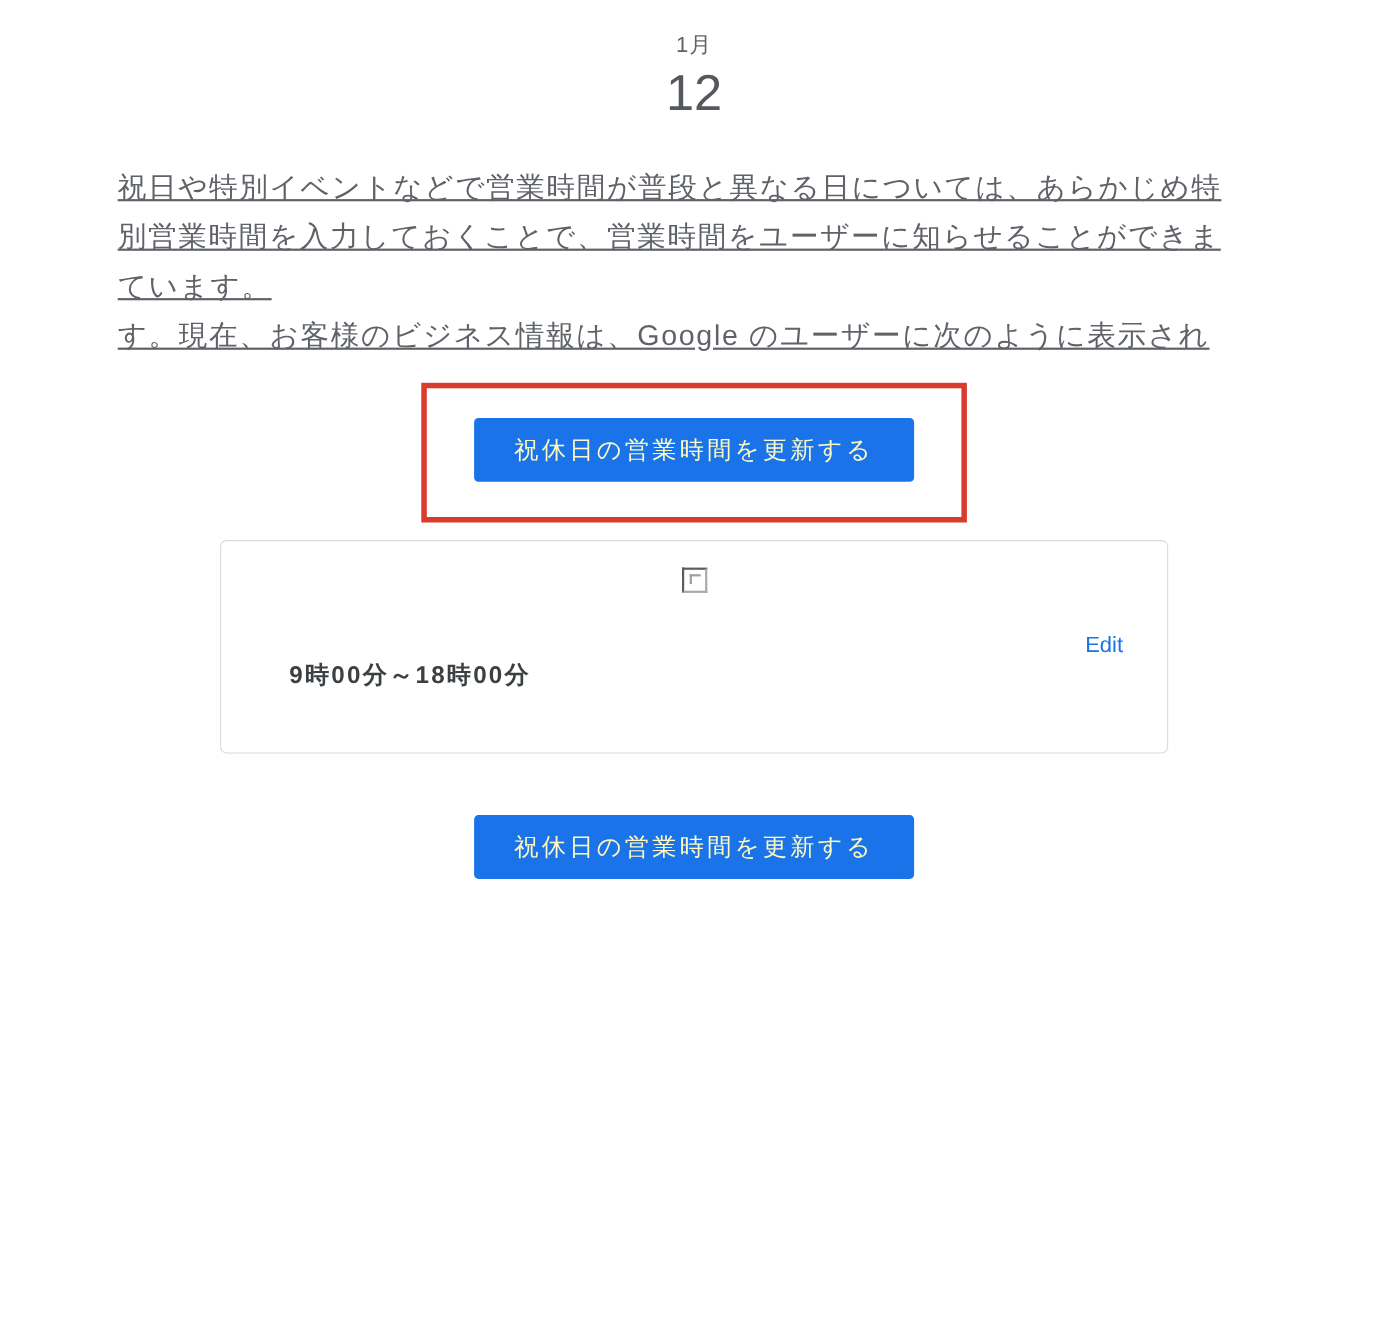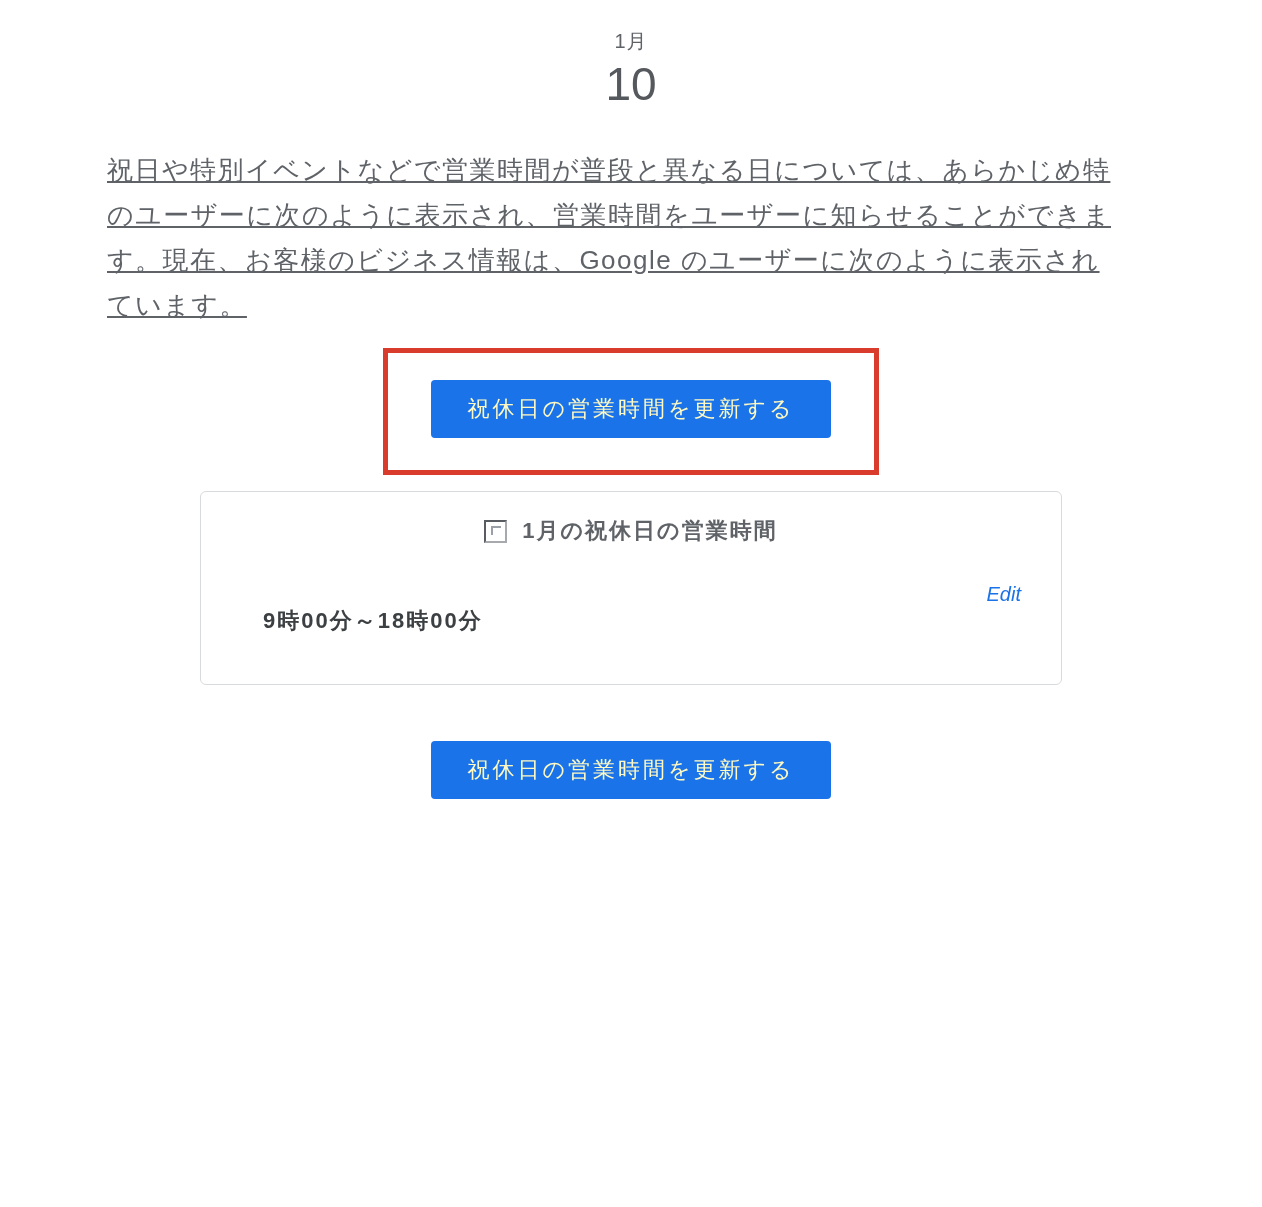--- a/index.html
+++ b/index.html
@@ -160,49 +160,47 @@
     color: var(--text-dark);
     margin-top: 24px;
   }
   .edit-link {
     margin-left: auto;
     font-size: 20px;
     line-height: 36px;
     color: var(--accent-blue);
     text-decoration: none;
     cursor: pointer;
-    font-style: italic;
   }
 </style>
 </head>
 <body>
 
 <div class="page">
 
   <div class="date-badge">
     <div class="date-month">1月</div>
-    <div class="date-day">10</div>
+    <div class="date-day">12</div>
   </div>
 
 
   <div class="intro">
     <div class="intro-line">祝日や特別イベントなどで営業時間が普段と異なる日については、あらかじめ特</div>
-    <div class="intro-line">のユーザーに次のように表示され、営業時間をユーザーに知らせることができま</div>
+    <div class="intro-line">別営業時間を入力しておくことで、営業時間をユーザーに知らせることができま</div>
+    <div class="intro-line">ています。</div>
     <div class="intro-line">す。現在、お客様のビジネス情報は、Google のユーザーに次のように表示され</div>
-    <div class="intro-line">ています。</div>
   </div>
 
   <div class="highlight-box">
     <button class="btn">祝休日の営業時間を更新する</button>
   </div>
 
   <div class="card">
     <div class="card-header">
       <span class="img-icon"></span>
-      <span class="card-title">1月の祝休日の営業時間</span>
     </div>
     <div class="card-row">
       <div class="hours">9時00分～18時00分</div>
       <a class="edit-link">Edit</a>
     </div>
   </div>
 
   <button class="btn btn-bottom">祝休日の営業時間を更新する</button>
 
 </div>

